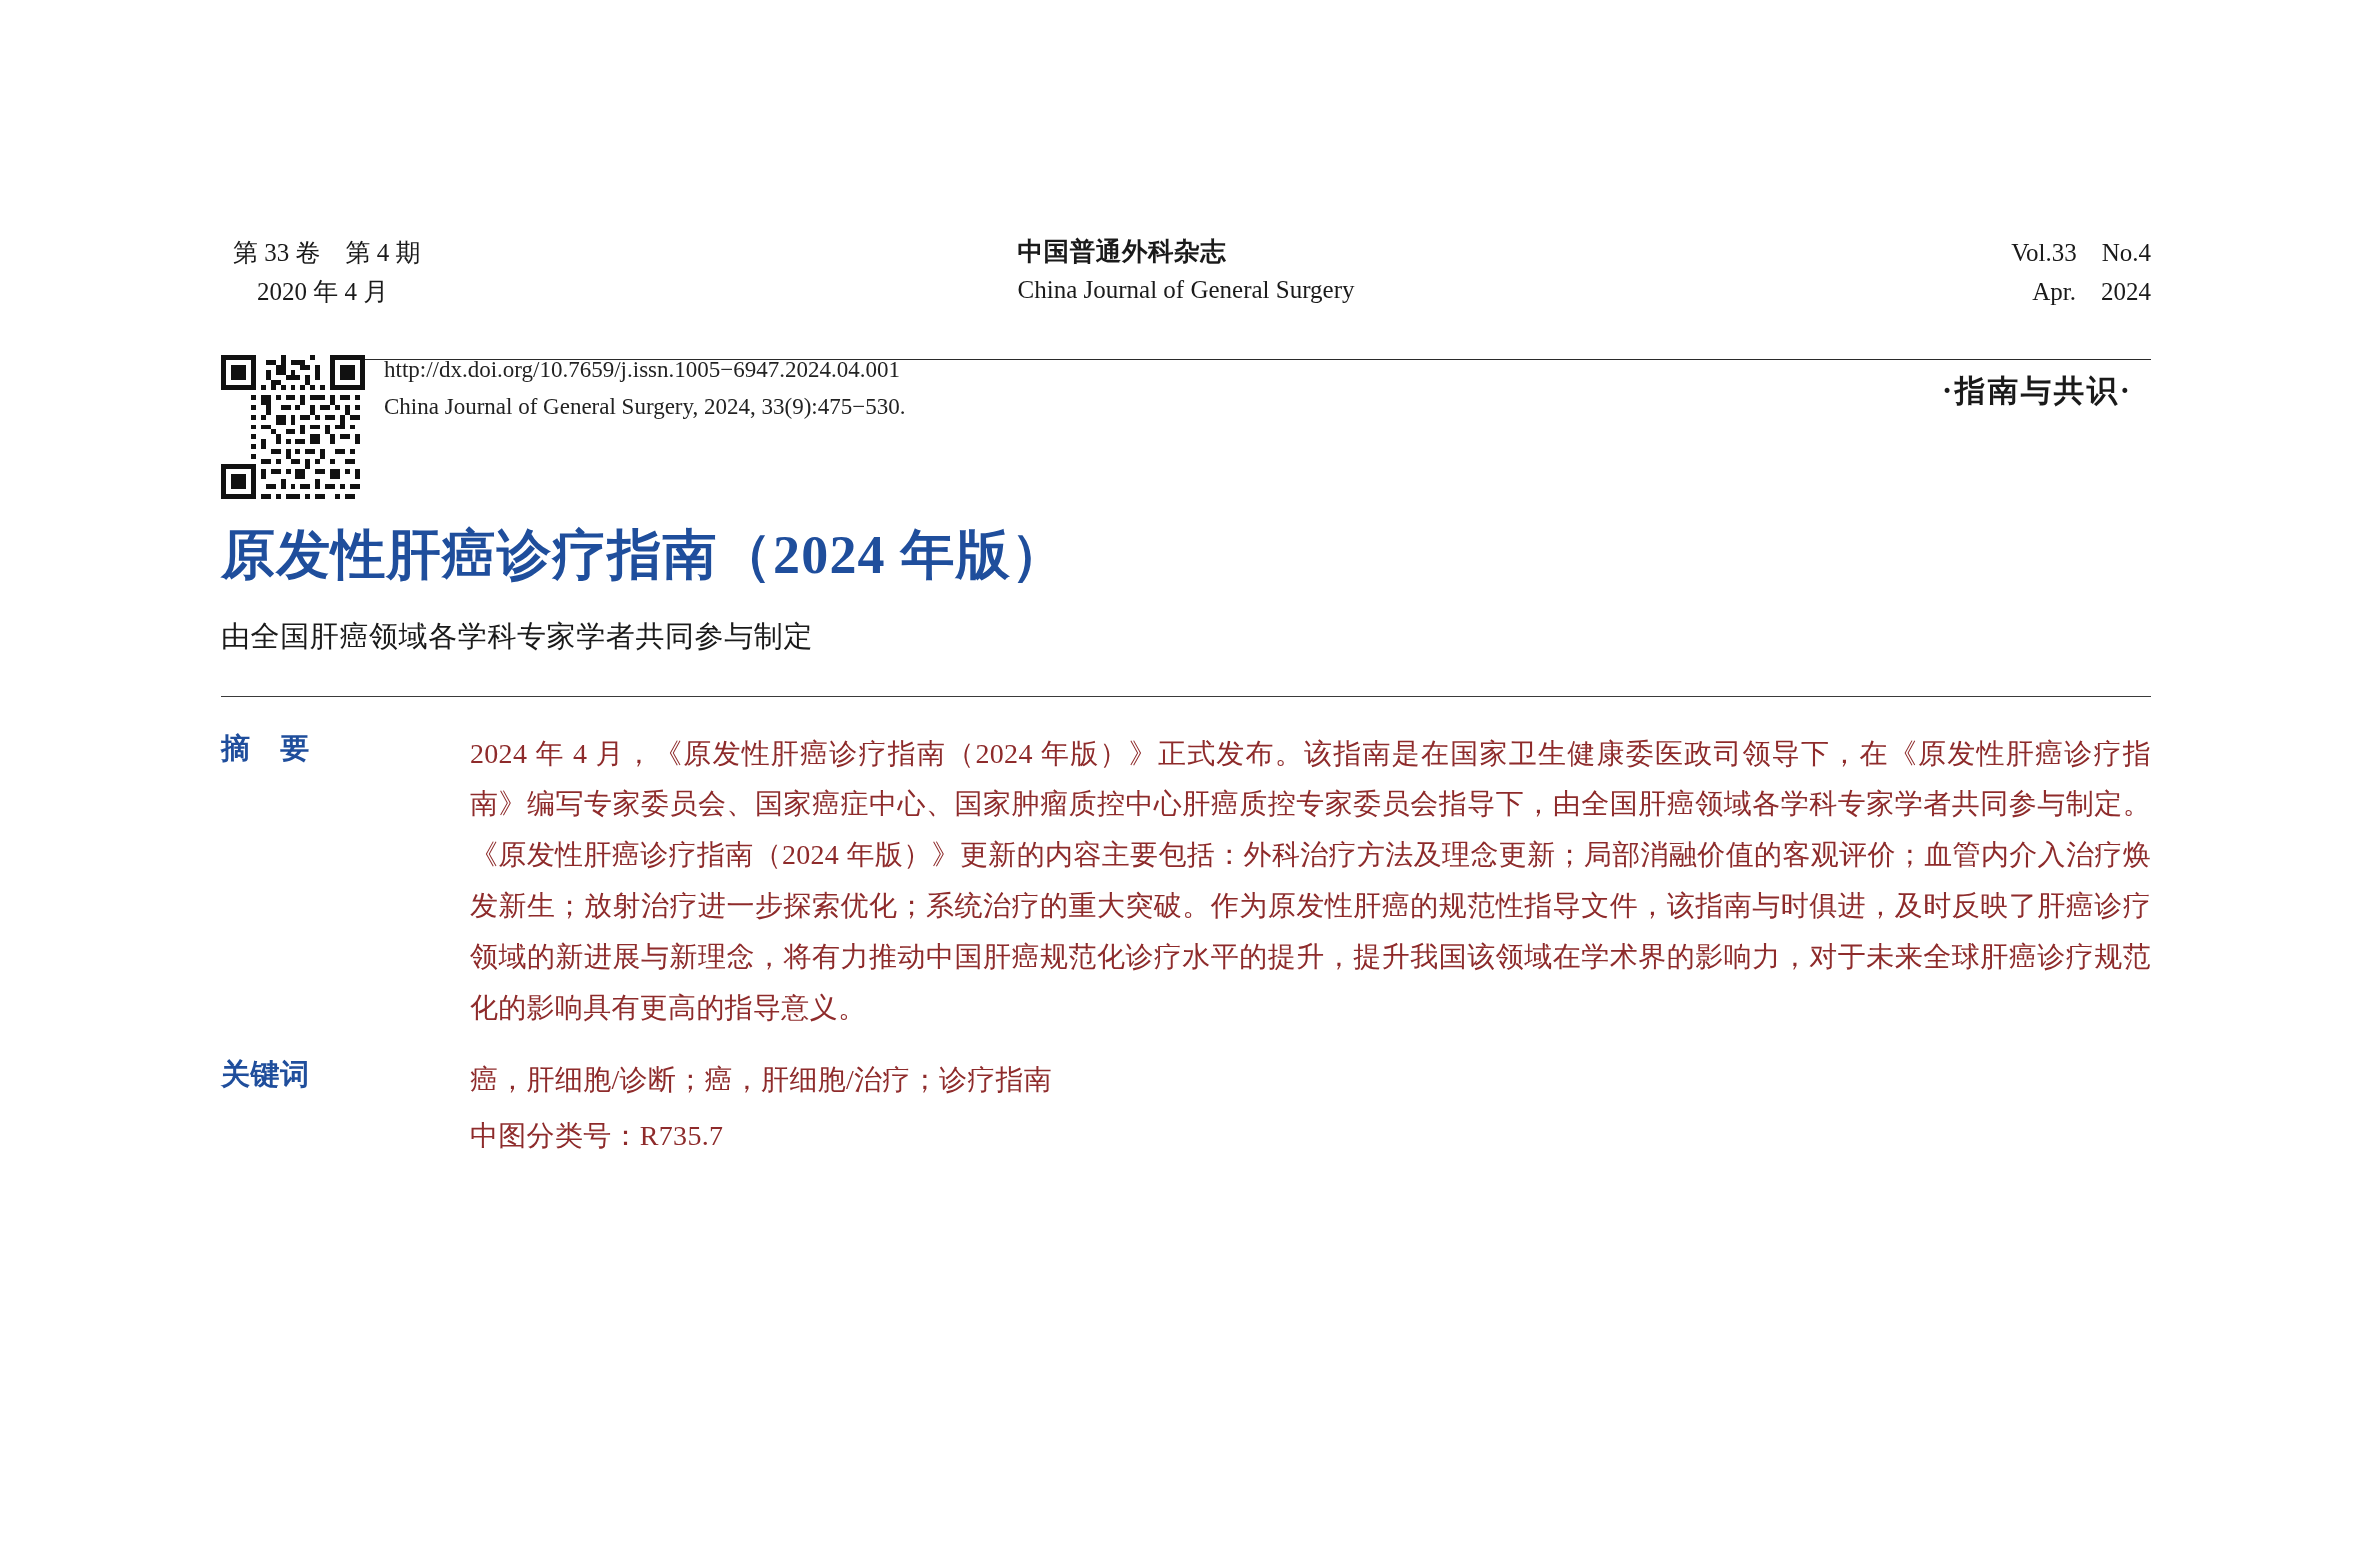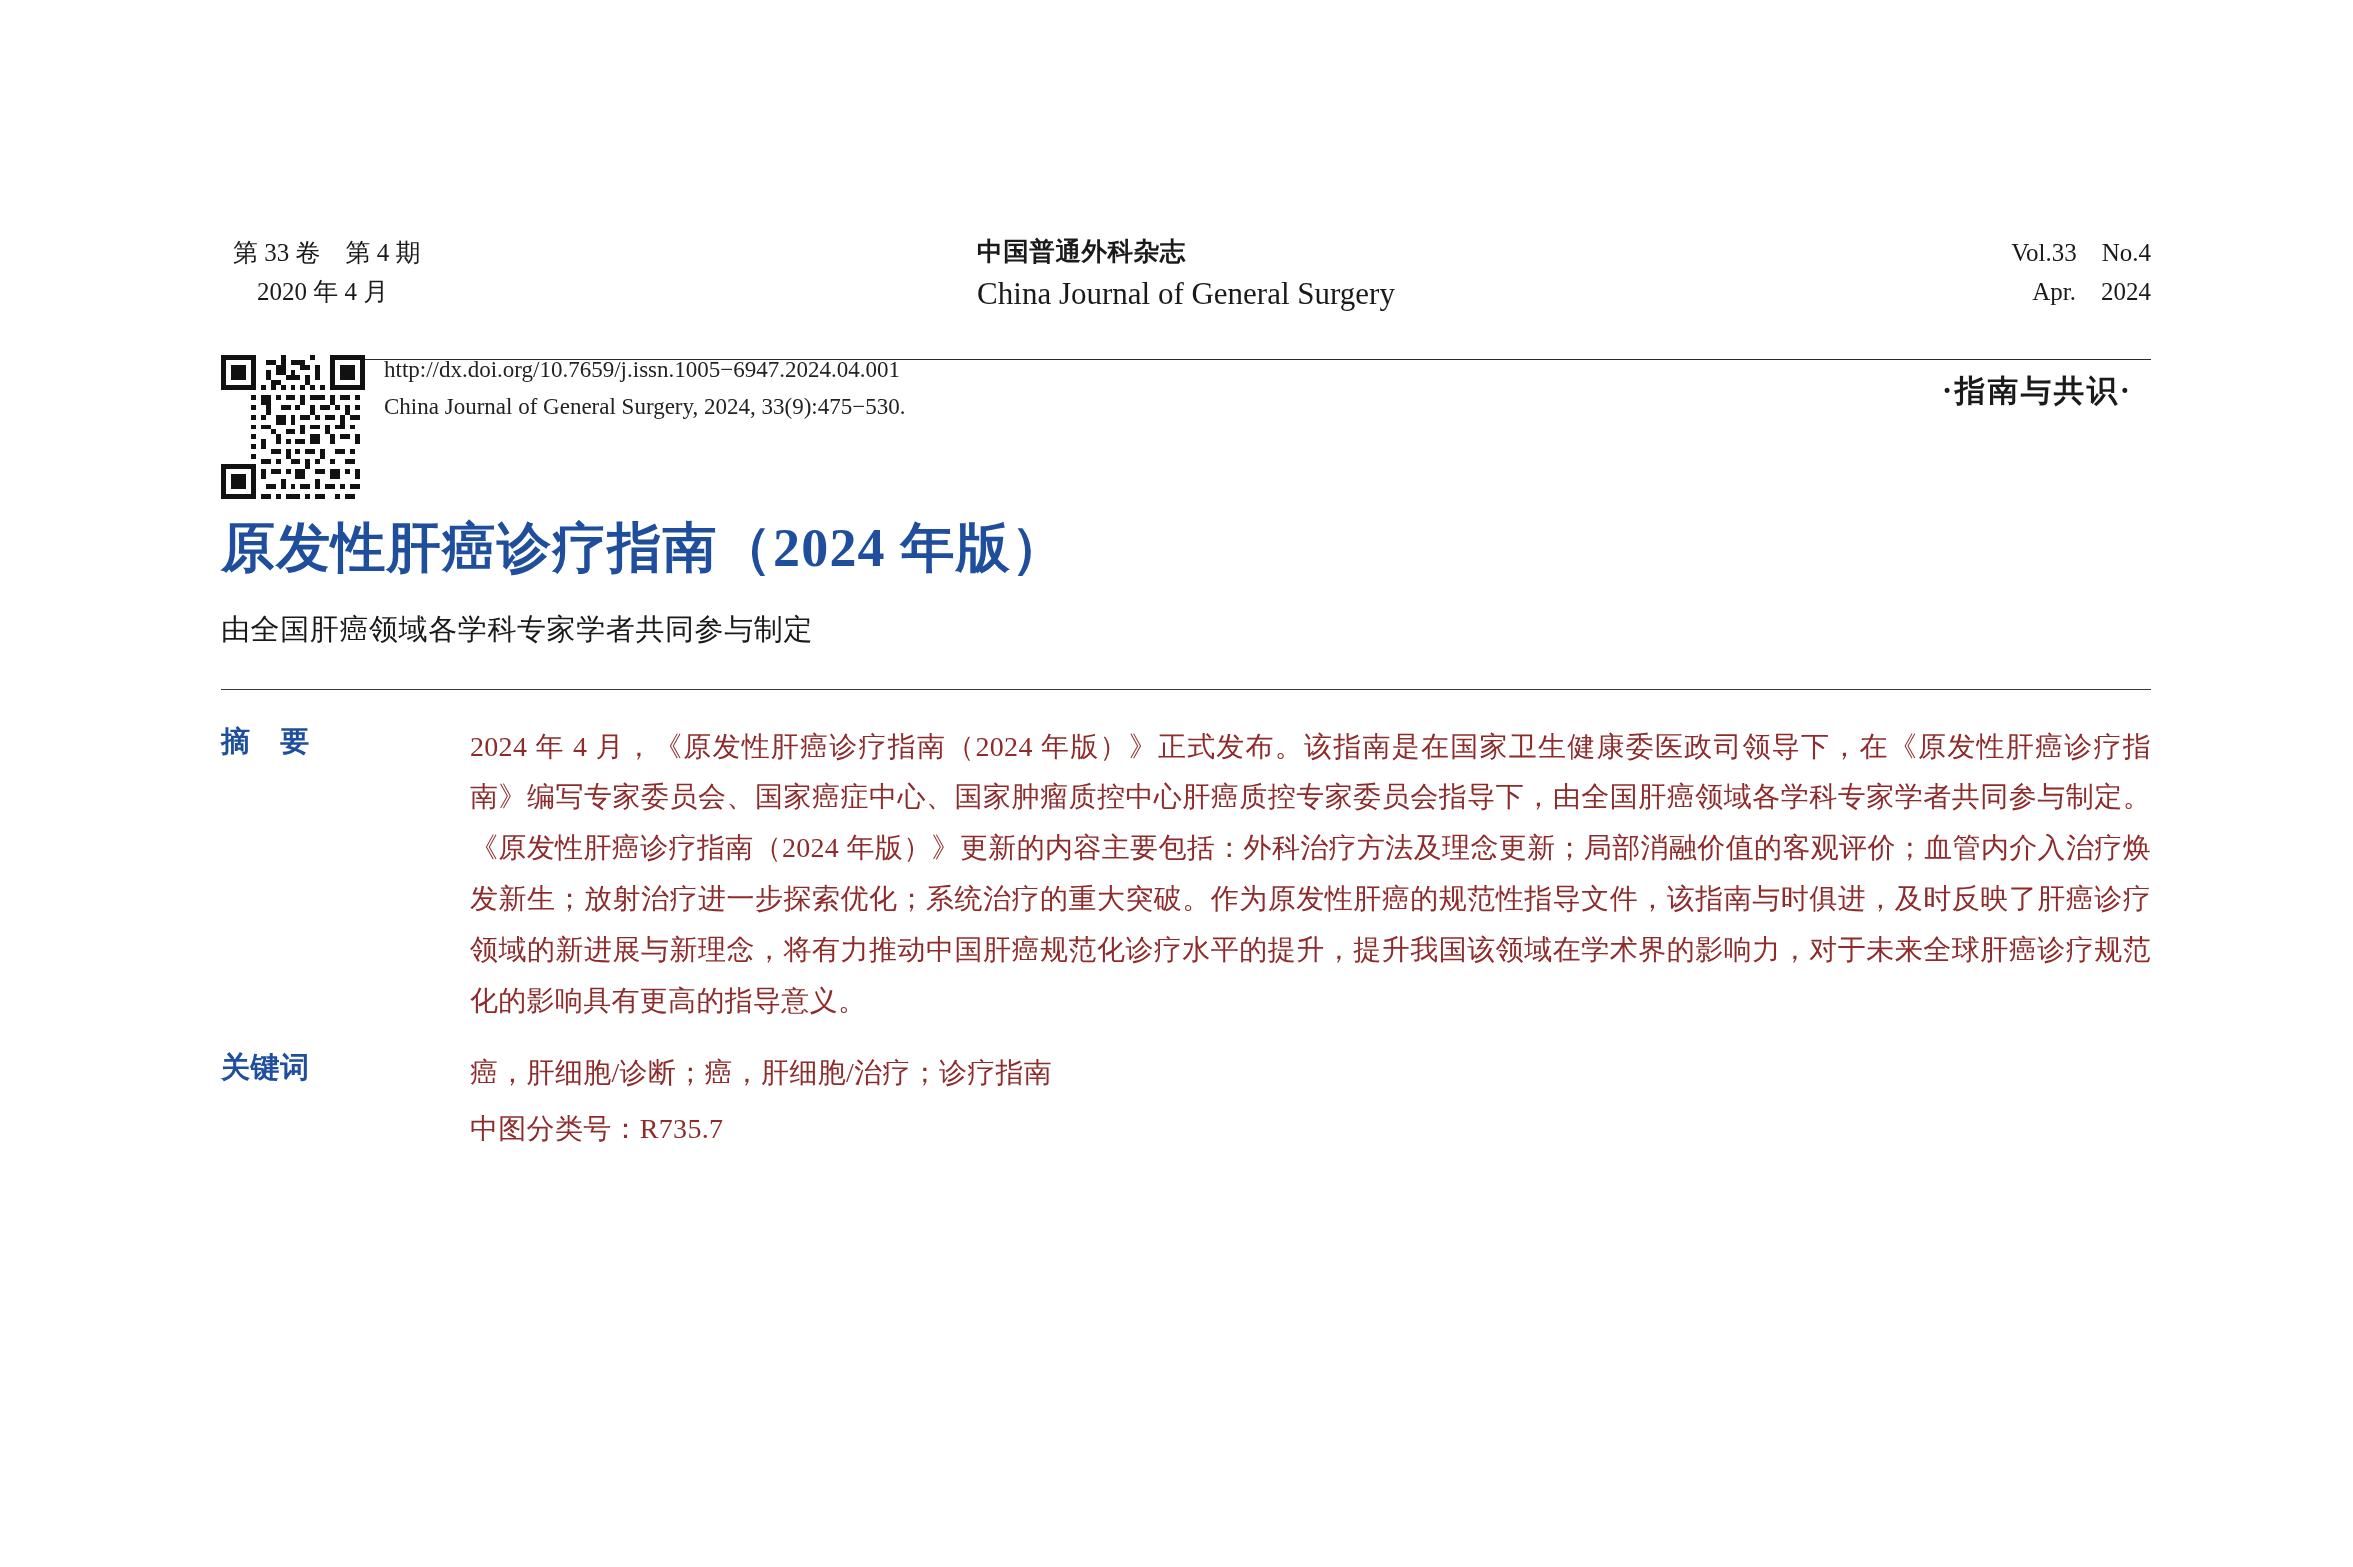--- a/index.html
+++ b/index.html
@@ -58,21 +58,21 @@
   }
   .jh-center .cn {
     font-family: "Liberation Serif", serif;
     font-size: 25.5px;
     font-weight: bold;
     letter-spacing: 0.6px;
     line-height: 1.5;
   }
   .jh-center .en {
     font-family: "Liberation Serif", serif;
-    font-size: 31px;
+    font-size: 25px;
     line-height: 1.5;
   }
 
   .jh-right {
     position: absolute;
     right: 0;
     top: 0;
     text-align: right;
     font-family: "Liberation Serif", serif;
     font-size: 25px;
@@ -122,21 +122,21 @@
     font-family: "Liberation Serif", serif;
     font-size: 30.5px;
     font-weight: bold;
     letter-spacing: 2.5px;
     color: #1a1a1a;
     white-space: nowrap;
   }
 
   
   .title {
-    margin-top: 8px;
+    margin-top: 15px;
     font-family: "Liberation Serif", serif;
     font-size: 54px;
     font-weight: bold;
     color: #1f4e9c;
     letter-spacing: 1.2px;
     line-height: 1.25;
   }
   .authors {
     margin-top: 27px;
     font-family: "Liberation Serif", serif;

